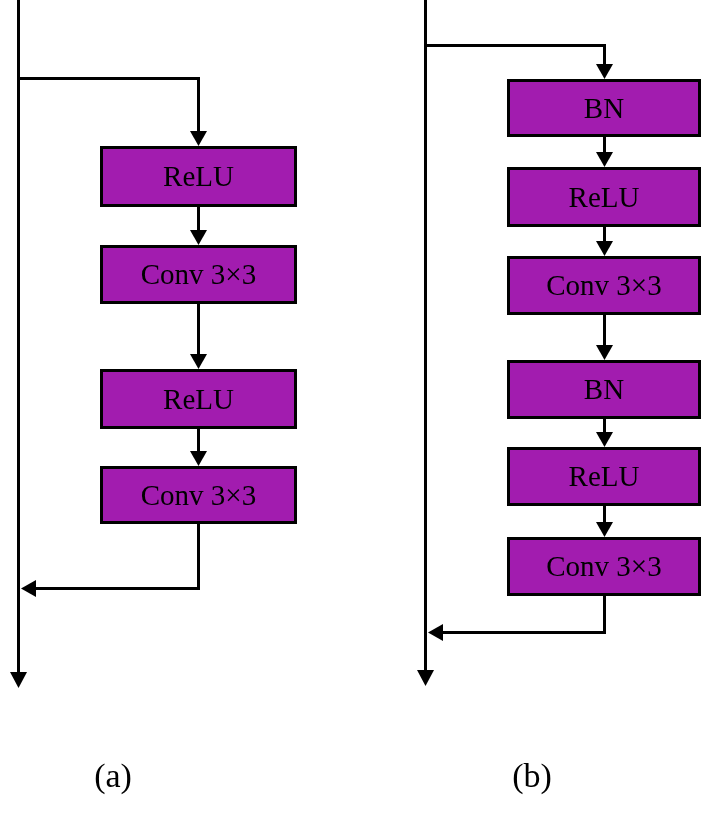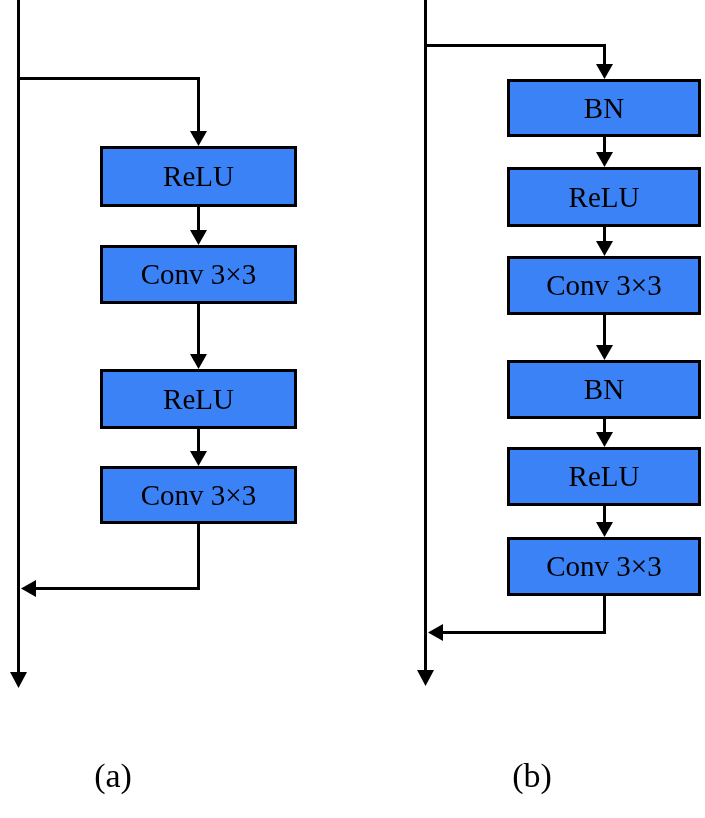--- a/index.html
+++ b/index.html
@@ -29,21 +29,21 @@
     fill: none;
   }
   .wires polygon {
     fill: #000000;
     stroke: none;
   }
   .layer-box {
     position: absolute;
     box-sizing: border-box;
     border: 3px solid #000000;
-    background: #3b82f6;
+    background: #a21caf;
     display: flex;
     align-items: center;
     justify-content: center;
     font-size: 29px;
     line-height: 1;
     white-space: nowrap;
   }
   
   .a-col { left: 100px; width: 197px; }
   .a0 { top: 146px; height: 61px; }

